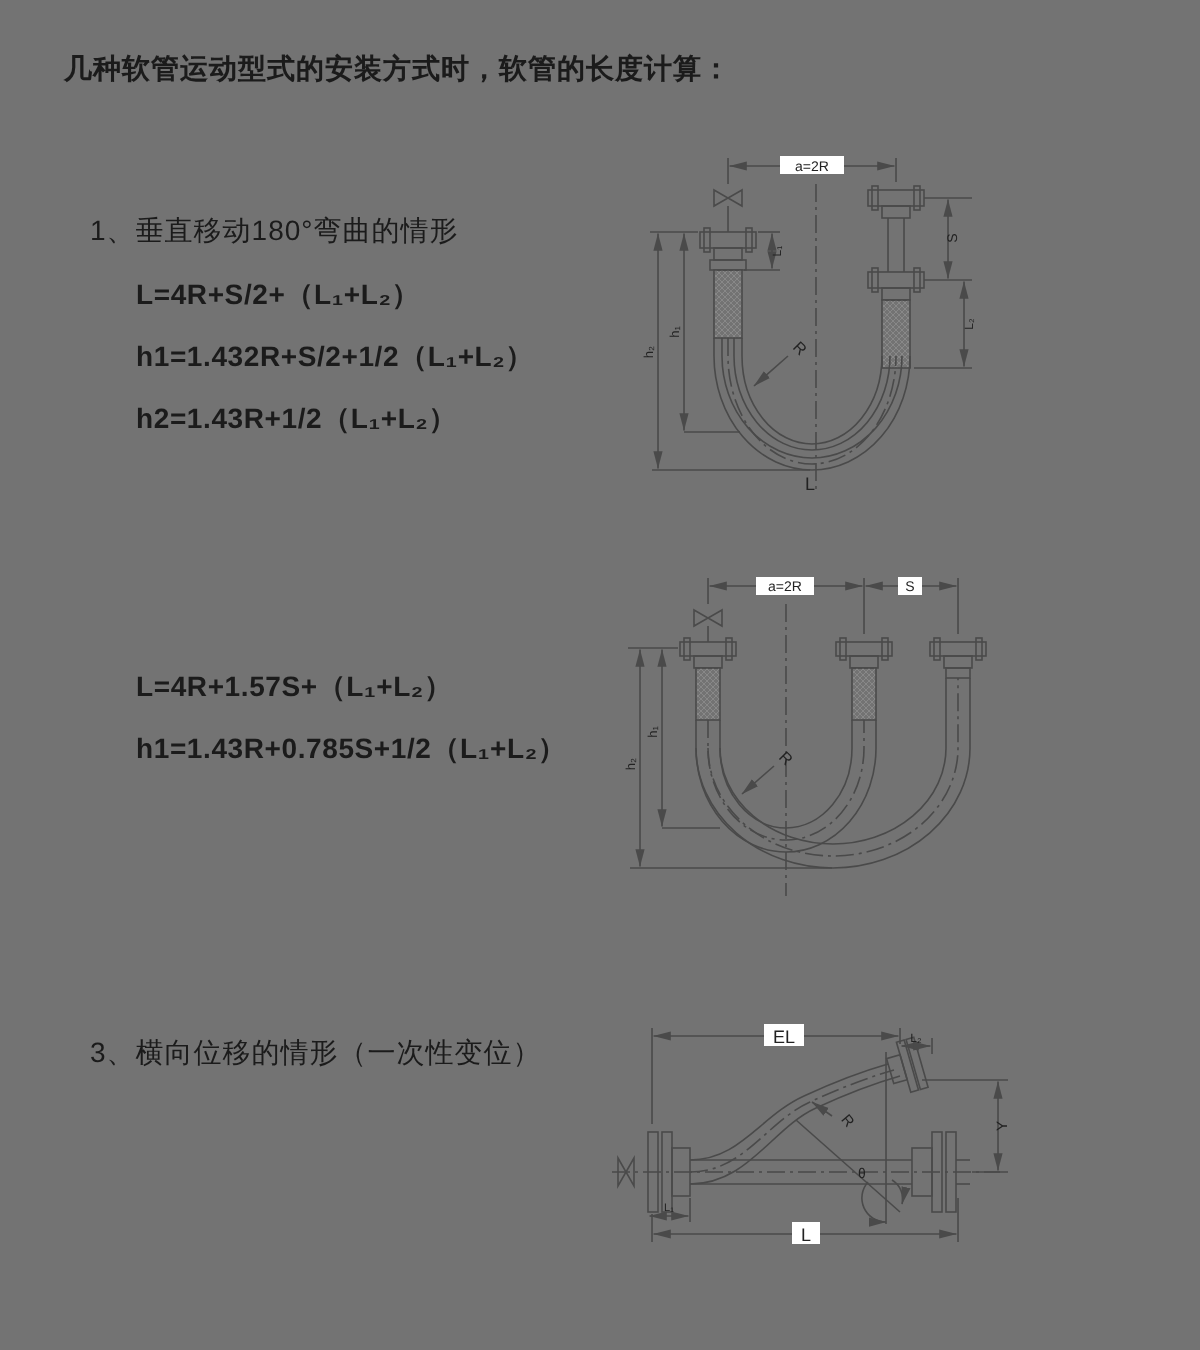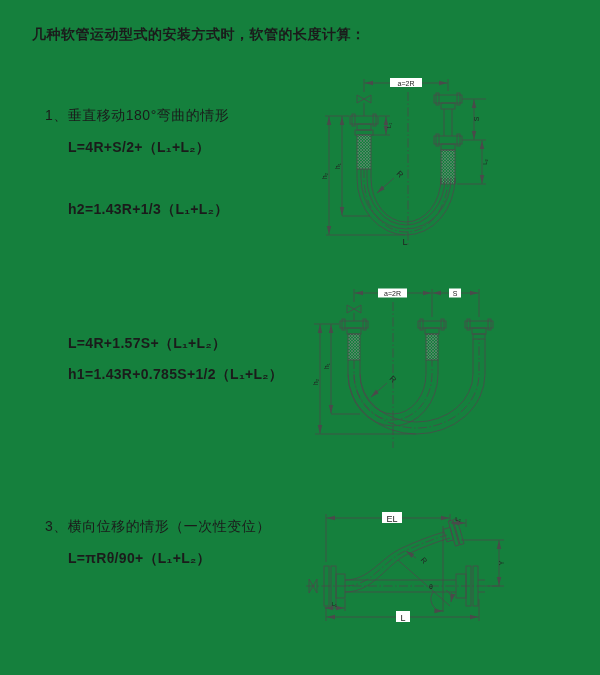--- a/index.html
+++ b/index.html
@@ -1,41 +1,41 @@
 <!DOCTYPE html>
 <html><head>
 <meta charset="utf-8">
 <style>
   html,body{margin:0;padding:0;background:#f5f5f5;}
   .page{
-    position:relative;width:600px;height:675px;background:#15803d;overflow:hidden;
+    position:relative;width:600px;height:675px;background:#737373;overflow:hidden;
     font-family:"Liberation Sans","DejaVu Sans",sans-serif;color:#1b1b1b;
   }
   .title{position:absolute;left:32px;top:26px;font-size:14px;font-weight:bold;letter-spacing:.5px;}
   .heading{position:absolute;left:45px;font-size:14px;font-weight:normal;letter-spacing:.5px;}
   .formula{position:absolute;left:68px;font-size:14px;font-weight:bold;letter-spacing:.3px;text-align:center;}
   svg.diag{position:absolute;}
   svg text{font-family:"Liberation Sans","DejaVu Sans",sans-serif;}
 </style>
 </head>
 <body>
 
 <div class="page">
 
   <div class="title">几种软管运动型式的安装方式时，软管的长度计算：</div>
 
   <div class="heading" style="top:107px">1、垂直移动180°弯曲的情形</div>
   <div class="formula" style="top:139px">L=4R+S/2+（L₁+L₂）</div>
-  <div class="formula" style="top:201px">h2=1.43R+1/3（L₁+L₂）</div>
+  <div class="formula" style="top:170px">h1=1.432R+S/2+1/2（L₁+L₂）</div>
+  <div class="formula" style="top:201px">h2=1.43R+1/2（L₁+L₂）</div>
 
   <div class="formula" style="top:335px">L=4R+1.57S+（L₁+L₂）</div>
   <div class="formula" style="top:366px">h1=1.43R+0.785S+1/2（L₁+L₂）</div>
 
   <div class="heading" style="top:518px">3、横向位移的情形（一次性变位）</div>
-  <div class="formula" style="top:550px">L=πRθ/90+（L₁+L₂）</div>
 
   <svg class="diag" style="left:298px;top:66px" width="290" height="196" viewBox="0 0 290 196">
     <defs>
       <marker id="ar1" markerUnits="userSpaceOnUse" markerWidth="10" markerHeight="6" refX="8.6" refY="2.6" orient="auto-start-reverse">
         <path d="M0,0.3 L8.8,2.6 L0,4.9 Z" fill="#4a4a4a"></path>
       </marker>
       <pattern id="b1" patternUnits="userSpaceOnUse" width="3" height="3">
         <path d="M0,3 L3,0 M0,0 L3,3" stroke="#8a8a8a" stroke-width="0.45"></path>
       </pattern>
     </defs>

